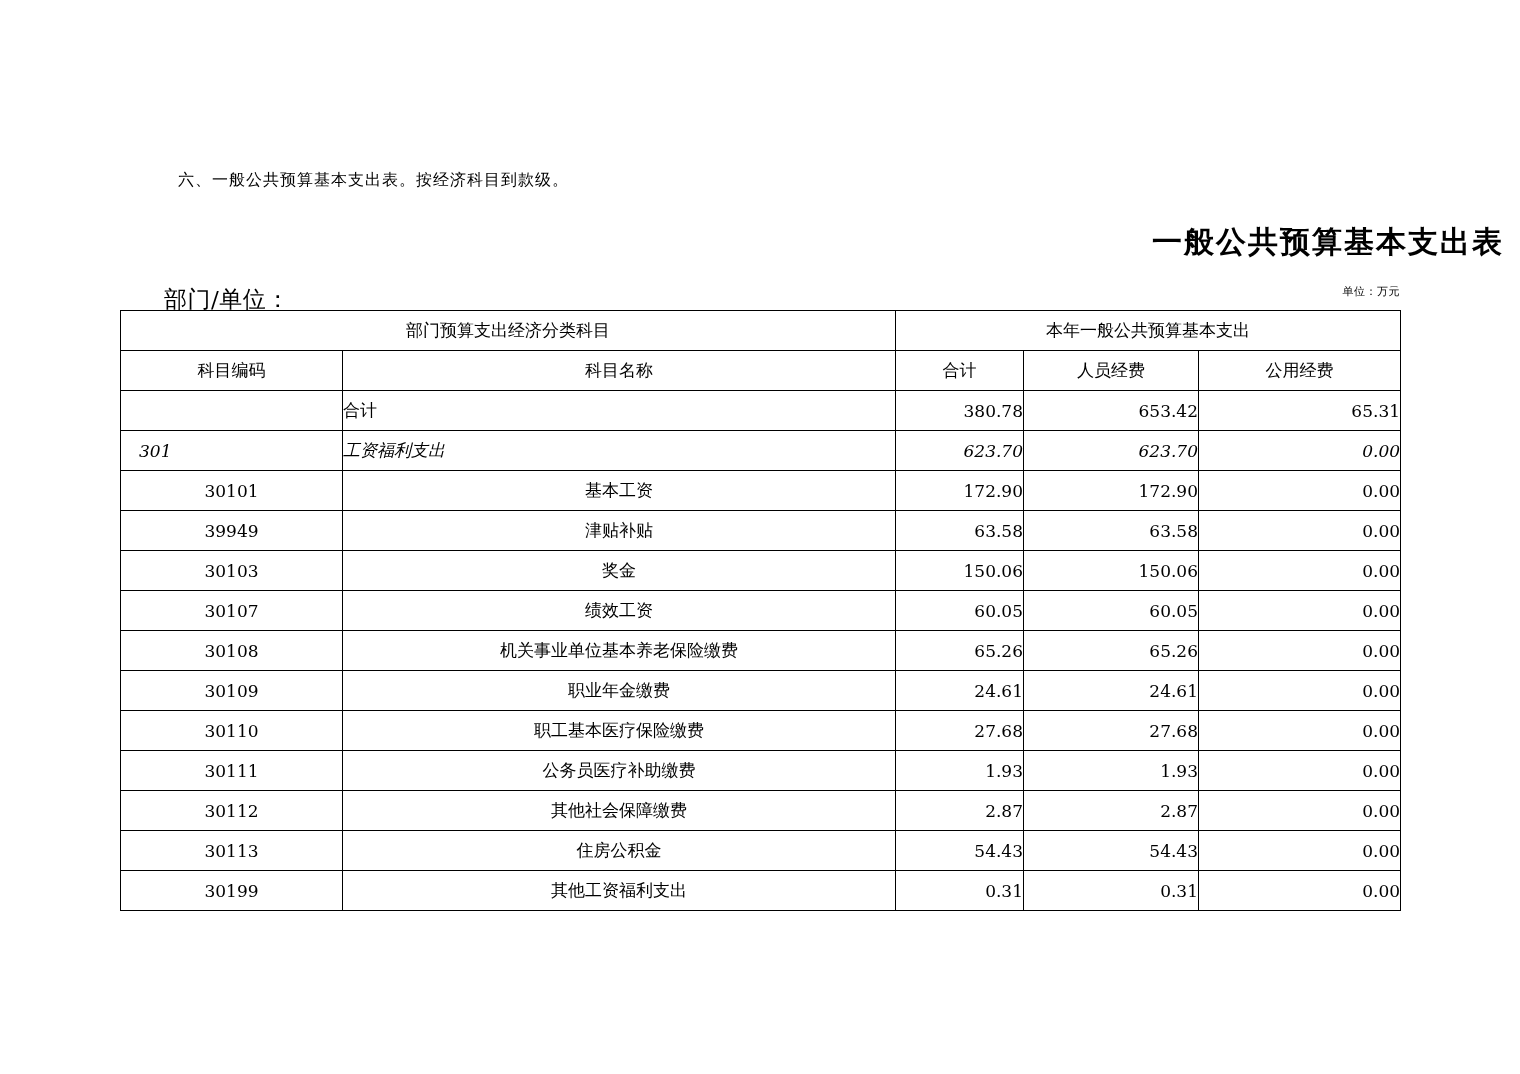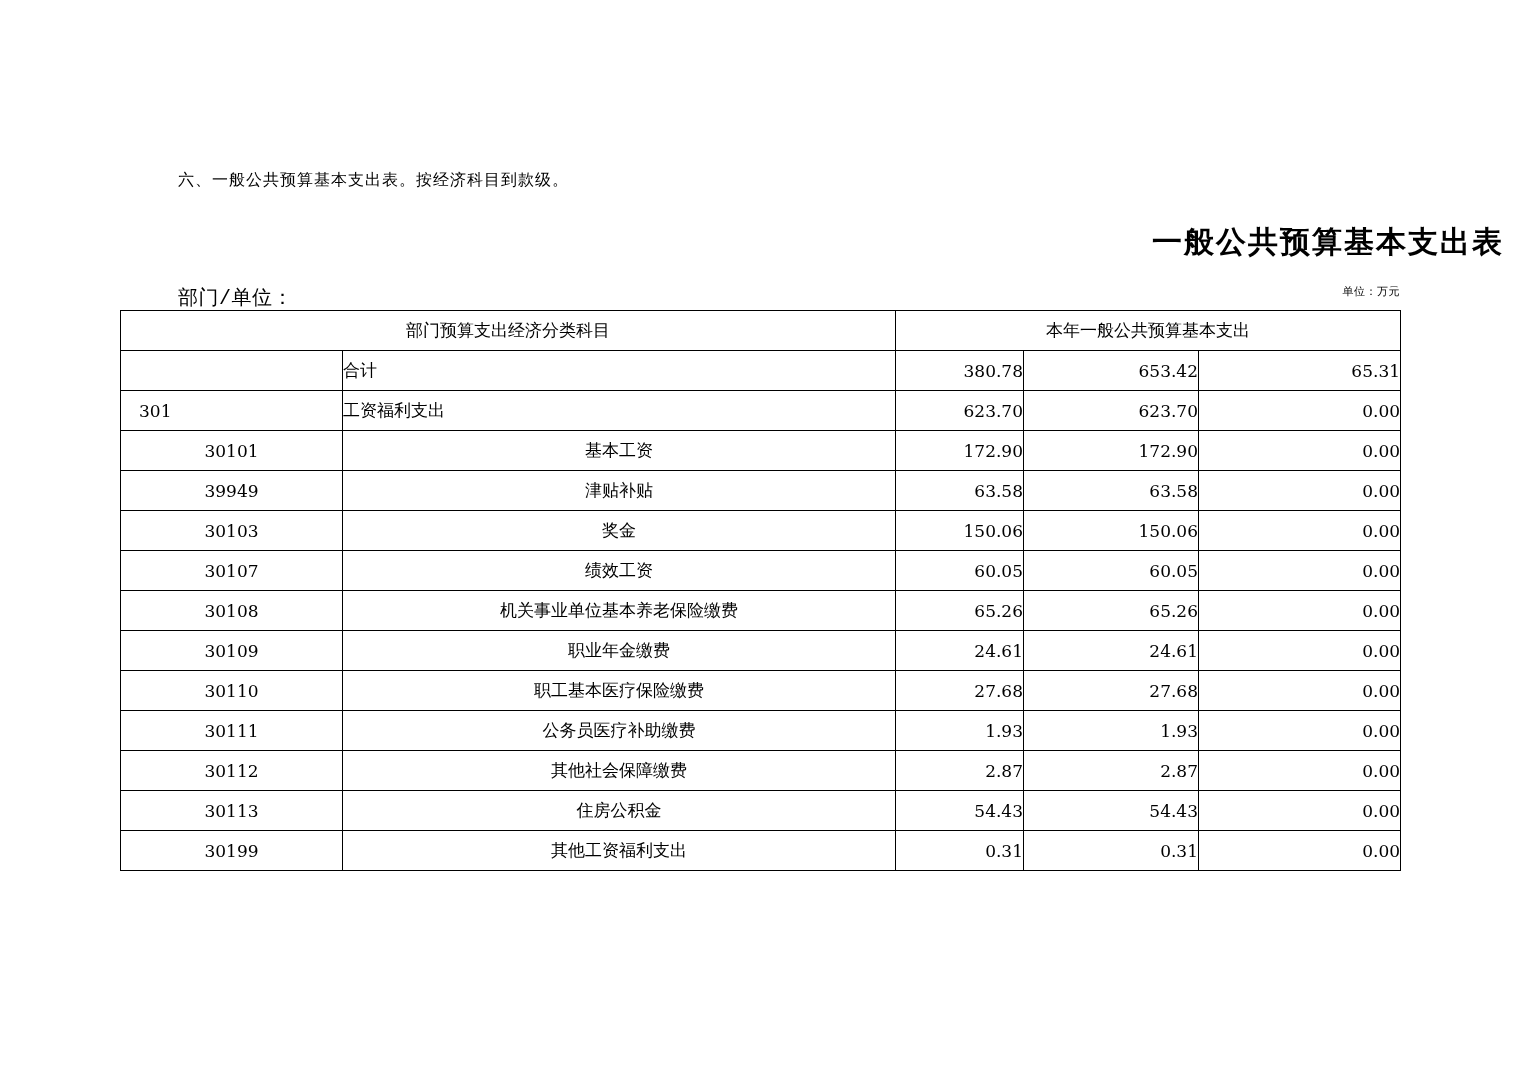--- a/index.html
+++ b/index.html
@@ -36,25 +36,24 @@
     right: 16px;
     top: 222px;
     text-align: right;
     font-size: 30px;
     font-weight: bold;
     letter-spacing: 2px;
     font-family: "DejaVu Sans", "Liberation Sans", sans-serif;
   }
   .meta-left {
     position: absolute;
-    left: 178px;
+    left: 164px;
     top: 284px;
-    font-size: 20px;
+    font-size: 23px;
     letter-spacing: 0.5px;
-    font-family: Liberation Mono, monospace;
   }
   .meta-right {
     position: absolute;
     right: 120px;
     top: 284px;
     font-size: 11px;
     letter-spacing: 0.5px;
   }
   table.budget {
     position: absolute;
@@ -95,20 +94,21 @@
     padding-left: 12px;
   }
   .c-num {
     text-align: right;
     padding-right: 14px;
   }
   .row-bold td {
     font-weight: bold;
     font-family: "DejaVu Sans", "Liberation Sans", sans-serif;
     font-size: 17px;
+    font-style: italic;
   }
   .row-bold .c-code {
     text-align: left;
     padding-left: 18px;
   }
   .row-total td {
     font-weight: bold;
     font-family: "DejaVu Sans", "Liberation Sans", sans-serif;
     font-size: 17px;
   }
@@ -140,20 +140,27 @@
       <col class="w-name">
       <col class="w-sum">
       <col class="w-per">
       <col class="w-pub">
     </colgroup>
     <thead>
       <tr>
         <td class="hdr-group" colspan="2">部门预算支出经济分类科目</td>
         <td class="hdr-group" colspan="3">本年一般公共预算基本支出</td>
       </tr>
+      <tr>
+        <td class="hdr-cell">科目编码</td>
+        <td class="hdr-cell">科目名称</td>
+        <td class="hdr-cell">合计</td>
+        <td class="hdr-cell">人员经费</td>
+        <td class="hdr-cell">公用经费</td>
+      </tr>
     </thead>
     <tbody id="table-body">
         <tr class="row-total">
           <td class="c-code"></td>
           <td class="c-name-total">合计</td>
           <td class="c-num">380.78</td>
           <td class="c-num">653.42</td>
           <td class="c-num">65.31</td>
         </tr>
         <tr class="row-bold">

